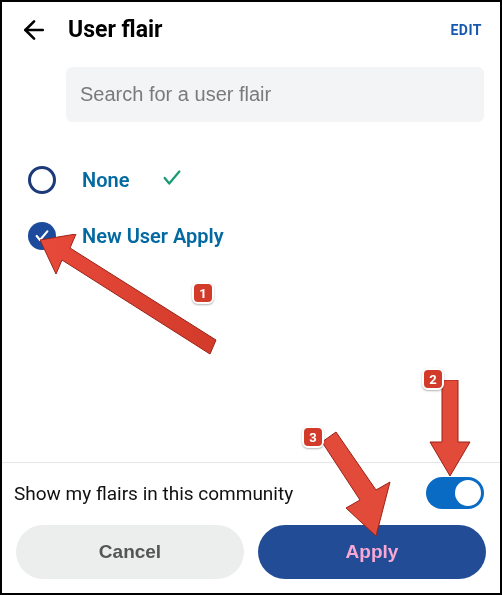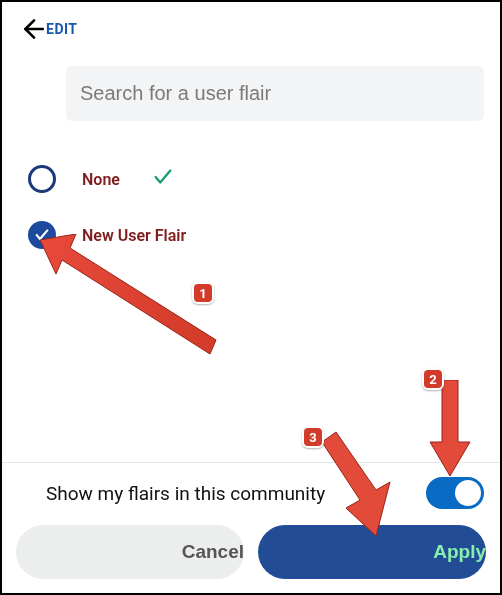--- a/index.html
+++ b/index.html
@@ -70,37 +70,36 @@
     display: flex; align-items: center; justify-content: center;
   }
   .radio.unselected {
     border: 3px solid #1c3a7a;
     background: #fff;
   }
   .radio.selected {
     background: #1c4a9c;
   }
   .option-label {
-    font-size: 16px;
+    font-size: 20px;
     font-weight: 600;
-    color: #7f1d1d;
+    color: #0369a1;
   }
   .none-check { margin-left: 6px; }
   .divider {
     height: 1px;
     background: #e6e6e6;
     margin: 0 0 0 0;
   }
   .show-row {
     display: flex;
     align-items: center;
     padding: 14px 16px 12px 12px;
     font-size: 19px;
     color: #111;
-    margin-left: 32px;
   }
   .show-row .lbl { flex: 1; }
   .toggle {
     width: 58px; height: 32px;
     background: #0a6bc4;
     border-radius: 20px;
     position: relative;
     cursor: pointer;
   }
   .toggle .knob {
@@ -116,29 +115,28 @@
     padding: 4px 14px 14px;
   }
   .btn {
     flex: 1;
     border: none;
     border-radius: 28px;
     padding: 16px 0;
     font-size: 19px;
     font-weight: 700;
     cursor: pointer;
-    text-align: right;
   }
   .btn.cancel {
     background: #eceded;
     color: #555;
   }
   .btn.apply {
     background: #224d96;
-    color: #86efac;
+    color: #f9a8d4;
   }
   .bottom-area {
     position: absolute;
     left: 0; right: 0; bottom: 0;
   }
   .annotation { position: absolute; pointer-events: none; }
   .badge {
     width: 22px; height: 22px;
     background: #d23a2a;
     border: 2px solid #fff;
@@ -153,20 +151,21 @@
 </head>
 <body>
 
 <div class="header">
   <div class="back-icon">
     <svg width="26" height="26" viewBox="0 0 24 24" fill="none" stroke="#000" stroke-width="2.4" stroke-linecap="round" stroke-linejoin="round">
       <polyline points="13 4 5 12 13 20"></polyline>
       <line x1="5" y1="12" x2="21" y2="12"></line>
     </svg>
   </div>
+  <div class="title">User flair</div>
   <div class="edit-link">EDIT</div>
 </div>
 
 <div class="search-wrap">
   <input class="search-input" type="text" autofocus="" placeholder="Search for a user flair" style="">
 </div>
 
 <div class="options">
 
   <div class="option-row">
@@ -178,21 +177,21 @@
       </svg>
     </span>
   </div>
 
   <div class="option-row">
     <div class="radio selected">
       <svg width="16" height="16" viewBox="0 0 24 24" fill="none" stroke="#fff" stroke-width="3.2" stroke-linecap="round" stroke-linejoin="round">
         <polyline points="4 12 9 18 20 5"></polyline>
       </svg>
     </div>
-    <span class="option-label">New User Flair</span>
+    <span class="option-label">New User Apply</span>
   </div>
 
 </div>
 
 <div class="bottom-area">
   <div class="divider"></div>
   <div class="show-row">
     <span class="lbl">Show my flairs in this community</span>
     <div class="toggle">
       <div class="knob"></div>

